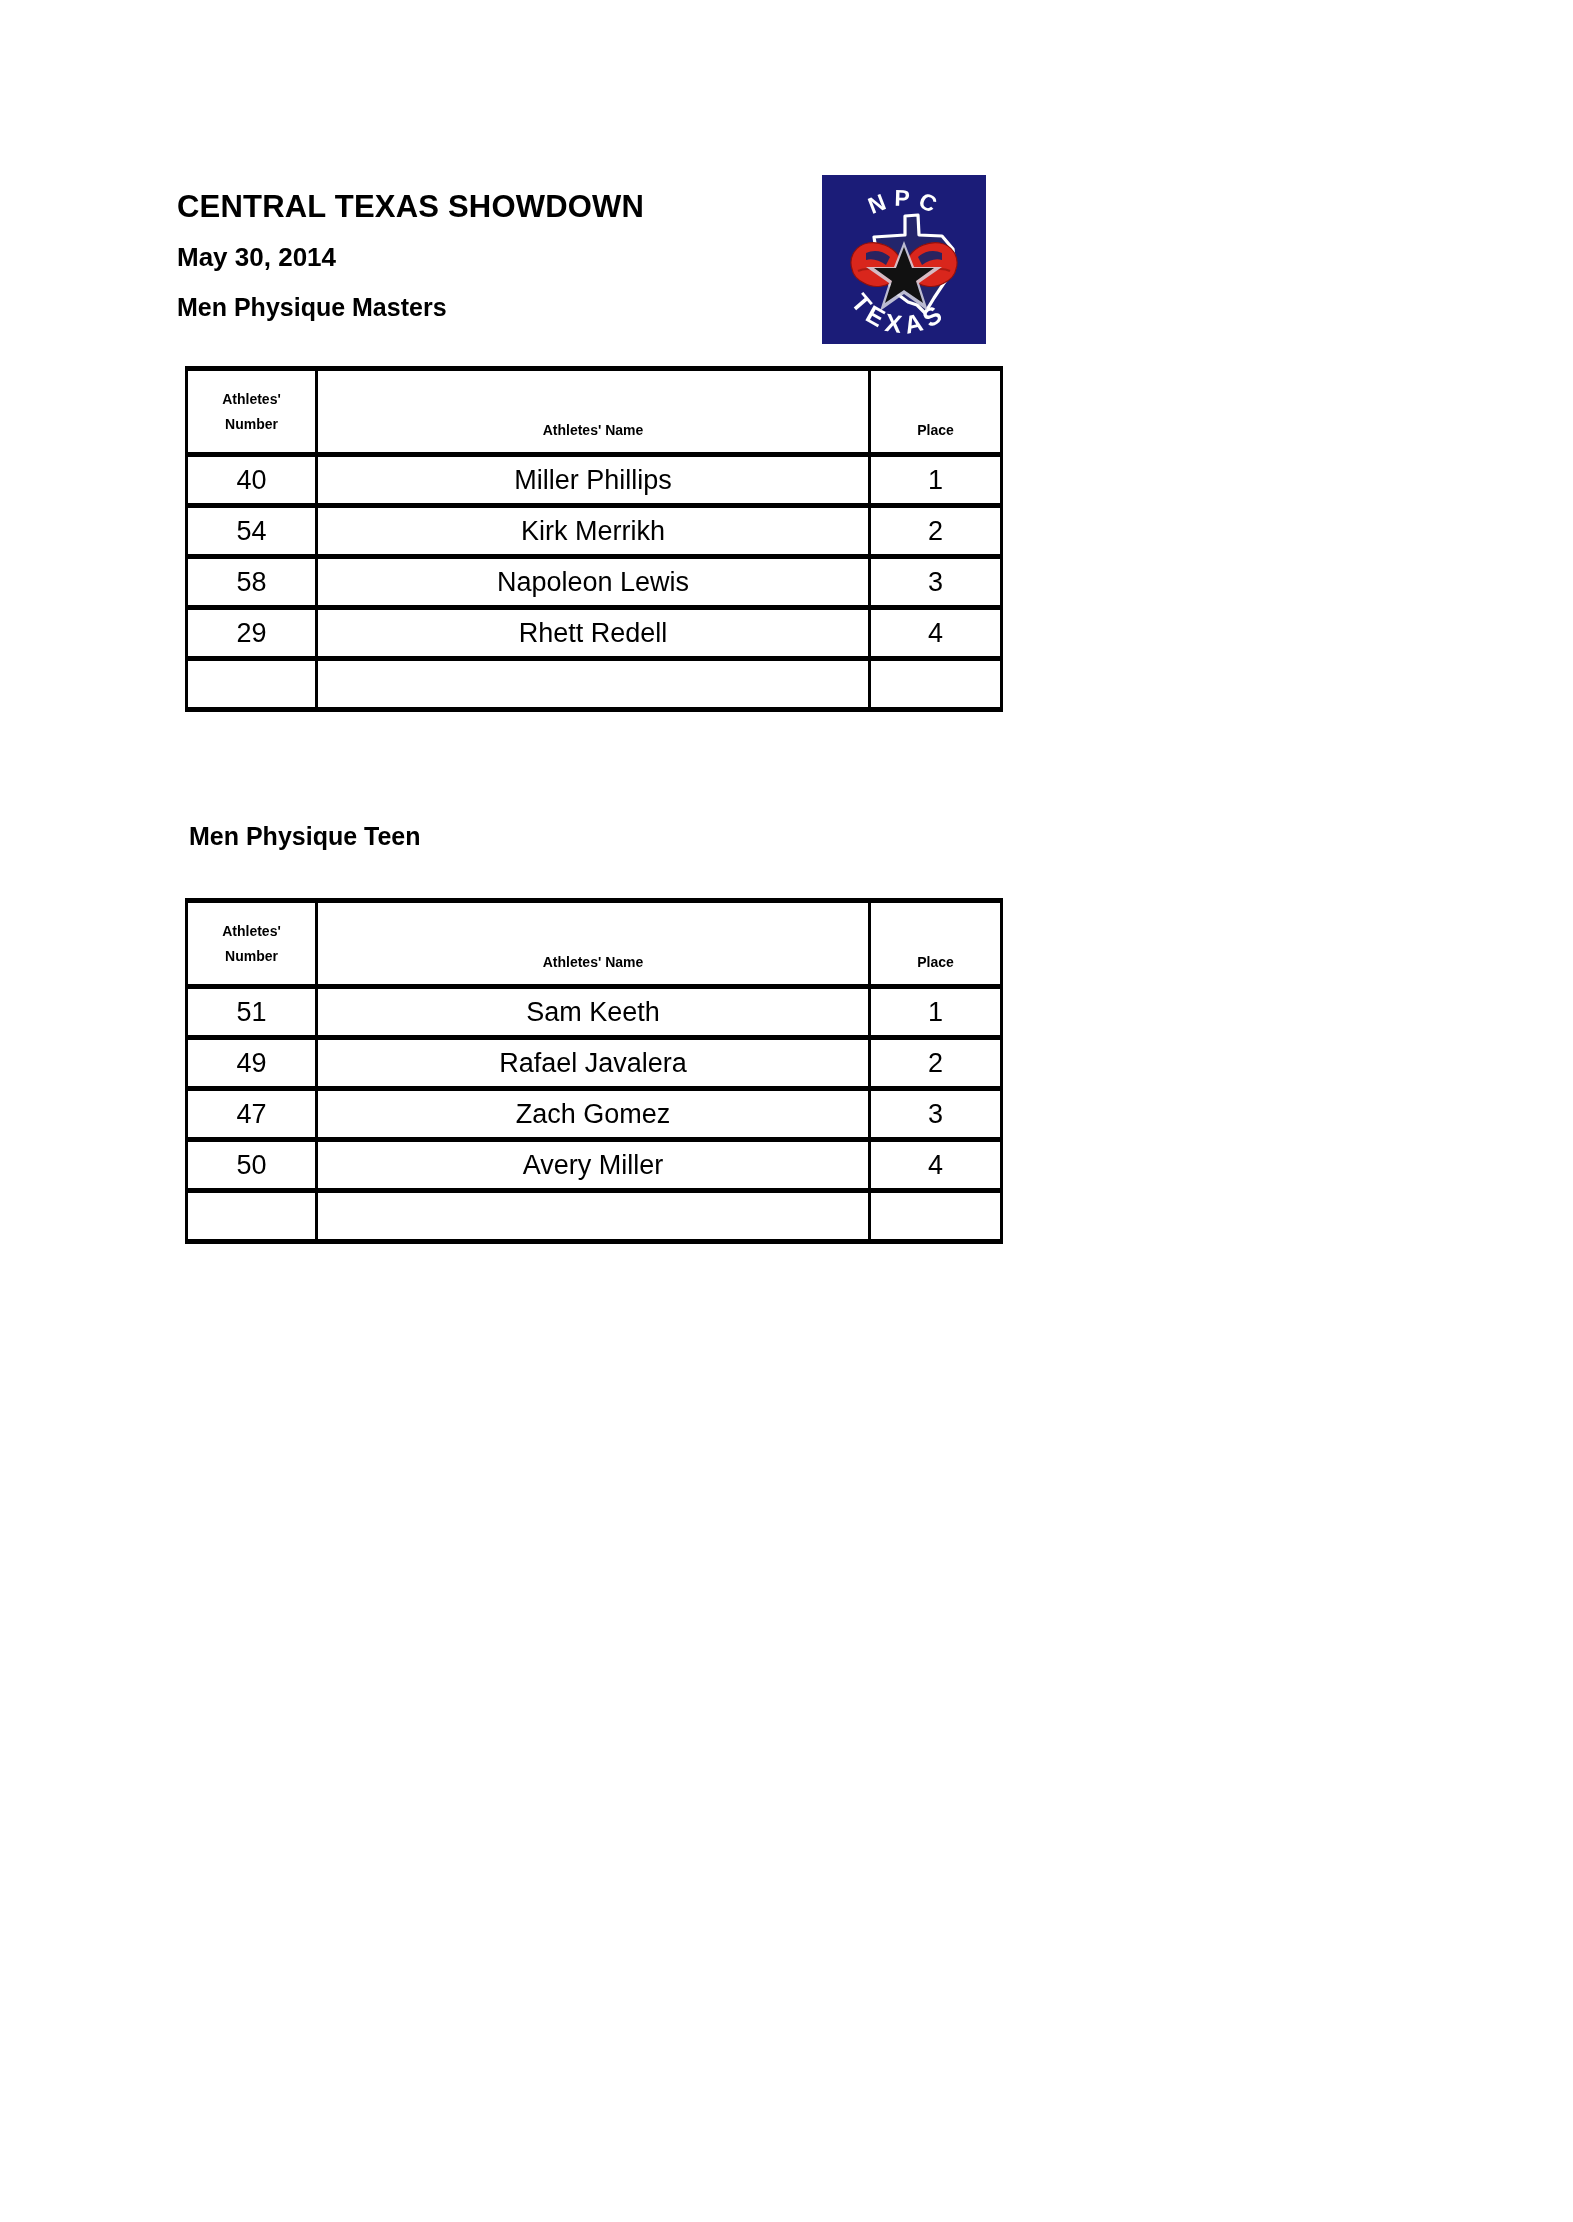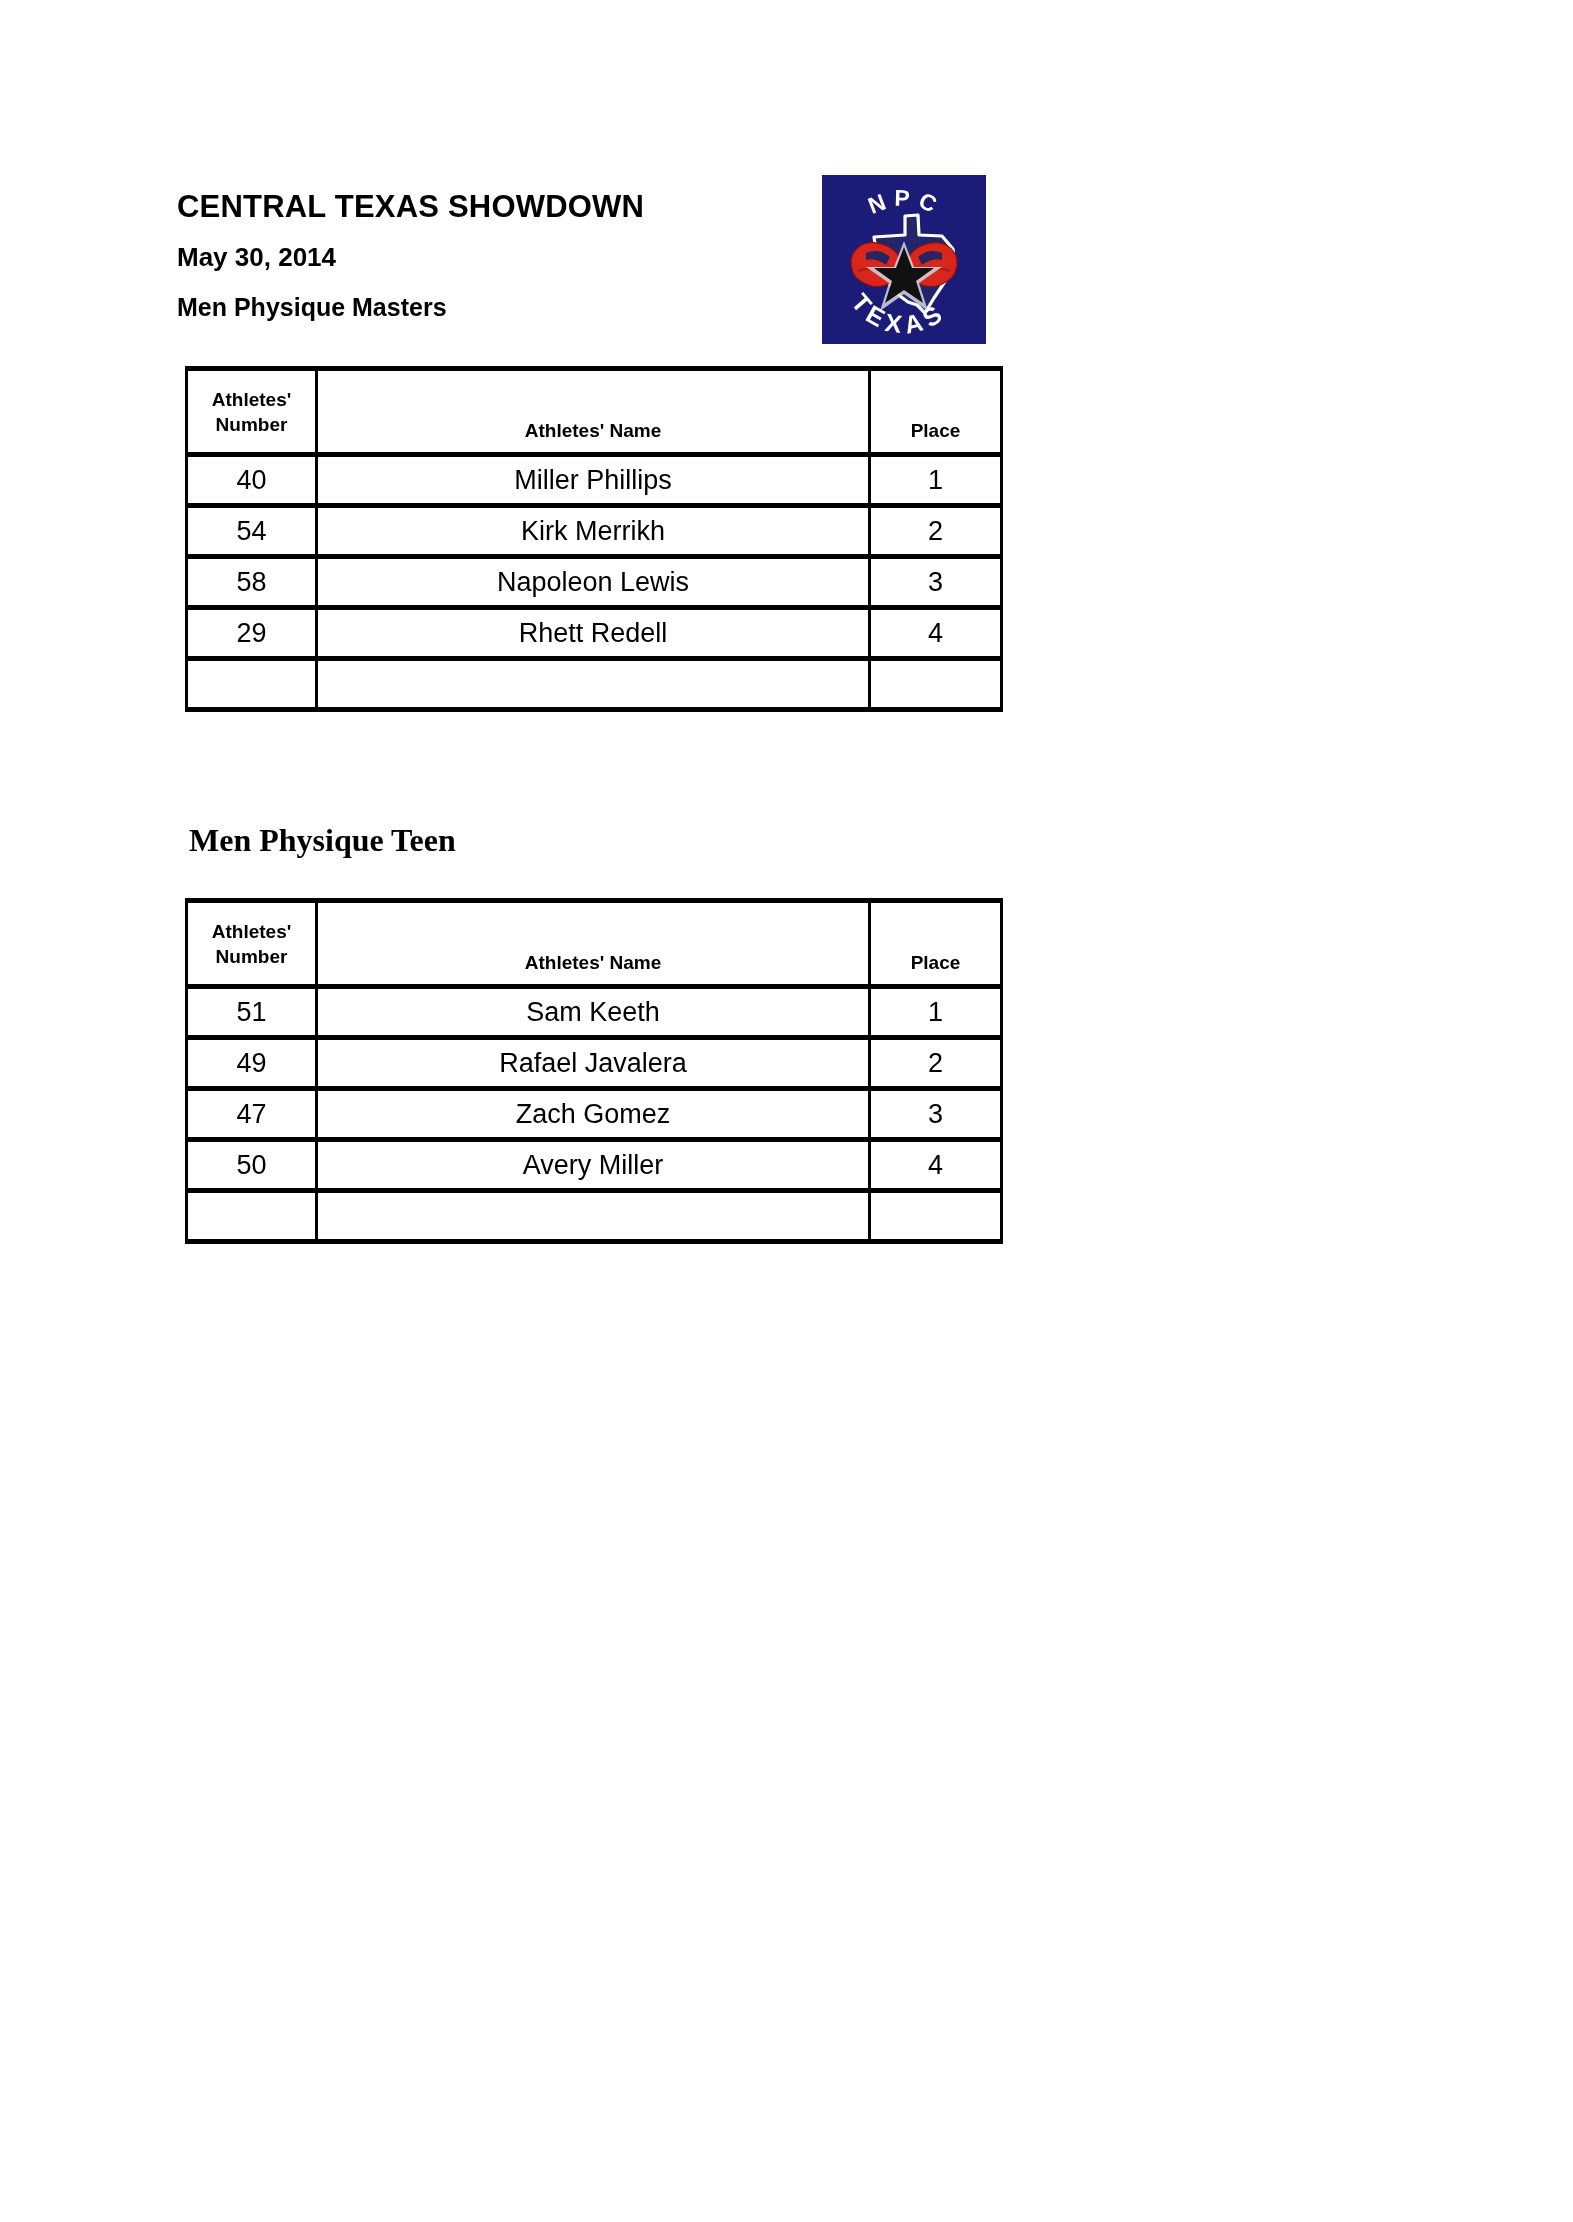--- a/index.html
+++ b/index.html
@@ -50,24 +50,23 @@
     top: 175px;
     width: 164px;
     height: 169px;
   }
   .logo svg { display: block; width: 100%; height: 100%; }
 
   
   .section-heading {
     position: absolute;
     left: 189px;
-    font-size: 32px;
-    font-weight: bold;
-    white-space: nowrap;
-    font-family: Liberation Serif, serif;
+    font-size: 25px;
+    font-weight: bold;
+    white-space: nowrap;
   }
   #heading-teen { top: 822px; }
 
   
   .results-table {
     position: absolute;
     left: 185px;
     width: 815px;
     border-collapse: collapse;
     table-layout: fixed;
@@ -87,21 +86,21 @@
     border-top: 5px solid #000;
     border-bottom: 5px solid #000;
     padding: 0;
     text-align: center;
     vertical-align: middle;
     background: #ffffff;
   }
 
   .results-table thead th {
     height: 72px;
-    font-size: 19px;
+    font-size: 14px;
     font-weight: bold;
     line-height: 25px;
   }
   .results-table thead th.th-num {
     vertical-align: middle;
   }
   .results-table thead th.th-name,
   .results-table thead th.th-place {
     vertical-align: bottom;
     padding-bottom: 9px;

